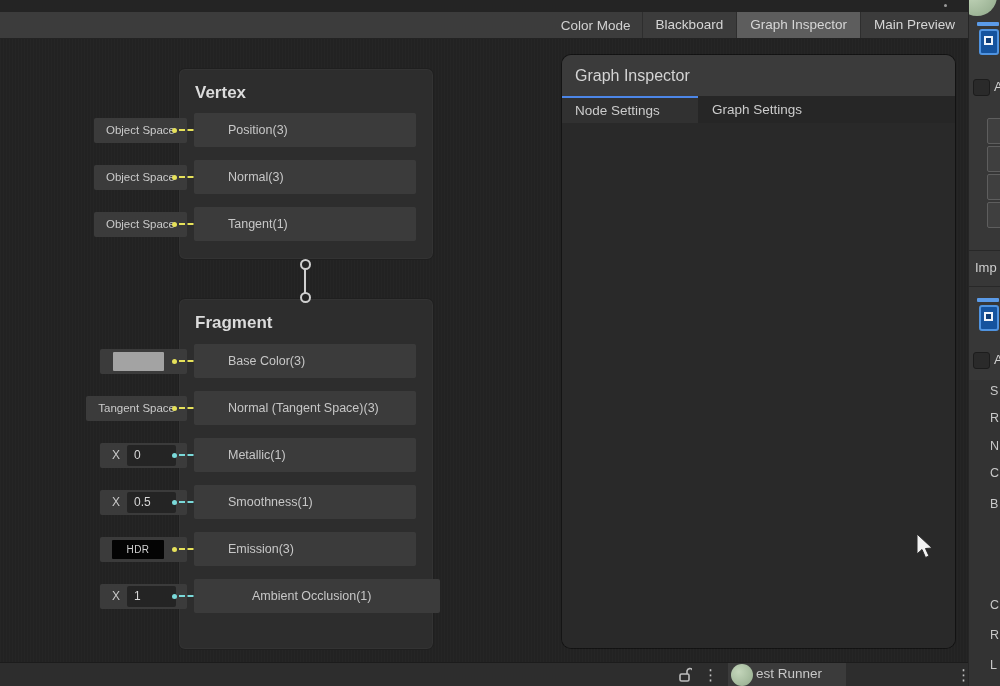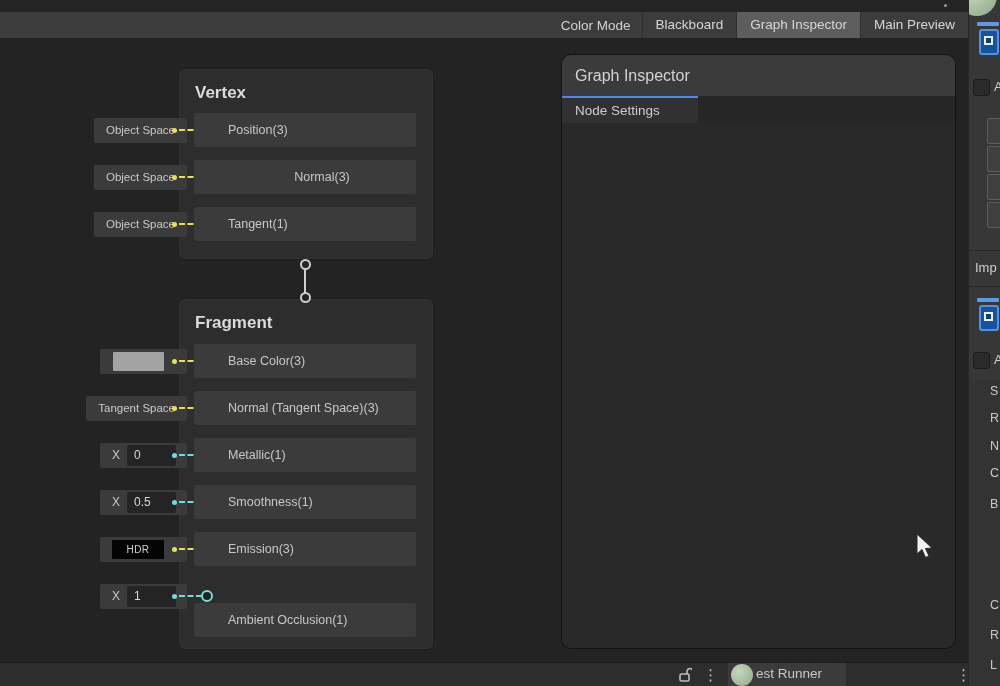--- a/index.html
+++ b/index.html
@@ -111,21 +111,21 @@
       <div class="edge-dot" style="top: 127.5px; background: rgb(230, 225, 90);"></div>
       <div class="edge-dash" style="top: 129px; border-top-color: rgb(230, 225, 90);"></div>
       <div class="port" style="top: 124px; border-color: rgb(230, 225, 90);"></div>
       <div class="row-box" style="top: 113px;">
         <span class="row-label">Position(3)</span>
       </div>
       <div class="widget-pill" style="top: 164.5px;">Object Space</div>
       <div class="edge-dot" style="top: 174.5px; background: rgb(230, 225, 90);"></div>
       <div class="edge-dash" style="top: 176px; border-top-color: rgb(230, 225, 90);"></div>
       <div class="port" style="top: 171px; border-color: rgb(230, 225, 90);"></div>
-      <div class="row-box" style="top: 160px; text-align: center;">
+      <div class="row-box" style="top: 160px;">
         <span class="row-label">Normal(3)</span>
       </div>
       <div class="widget-pill" style="top: 211.5px;">Object Space</div>
       <div class="edge-dot" style="top: 221.5px; background: rgb(230, 225, 90);"></div>
       <div class="edge-dash" style="top: 223px; border-top-color: rgb(230, 225, 90);"></div>
       <div class="port" style="top: 218px; border-color: rgb(230, 225, 90);"></div>
       <div class="row-box" style="top: 207px;">
         <span class="row-label">Tangent(1)</span>
       </div>
       <div class="widget-box" style="top: 348.5px;">
@@ -173,35 +173,36 @@
       <div class="row-box" style="top: 532px;">
         <span class="row-label">Emission(3)</span>
       </div>
       <div class="widget-box" style="top: 583.5px;">
         <span class="x-label">X</span>
         <div class="float-field">1</div>
       </div>
       <div class="edge-dot" style="top: 593.5px; background: rgb(122, 217, 217);"></div>
       <div class="edge-dash" style="top: 595px; border-top-color: rgb(122, 217, 217);"></div>
       <div class="port" style="top: 590px; border-color: rgb(122, 217, 217);"></div>
-      <div class="row-box" style="top: 603px;">
+      <div class="row-box" style="top: 579px; padding-left: 24px;">
         <span class="row-label">Ambient Occlusion(1)</span>
       </div>
     </div>
 
   <div class="connector-line"></div>
   <div class="connector-cap" style="left:300px;top:259px;"></div>
   <div class="connector-cap" style="left:300px;top:292px;"></div>
 
   <div class="inspector">
     <div class="insp-header">
       <div class="insp-title">Graph Inspector</div>
     </div>
     <div class="insp-tabs">
       <div class="insp-tab active">Node Settings</div>
+      <div class="insp-tab">Graph Settings</div>
     </div>
     <div class="insp-body"></div>
   </div>
 
   <div class="right-panel">
     <div class="sphere"></div>
 
     <div class="sg-icon" style="top:22px;">
       <div class="bar"></div>
         <div class="body"></div>

